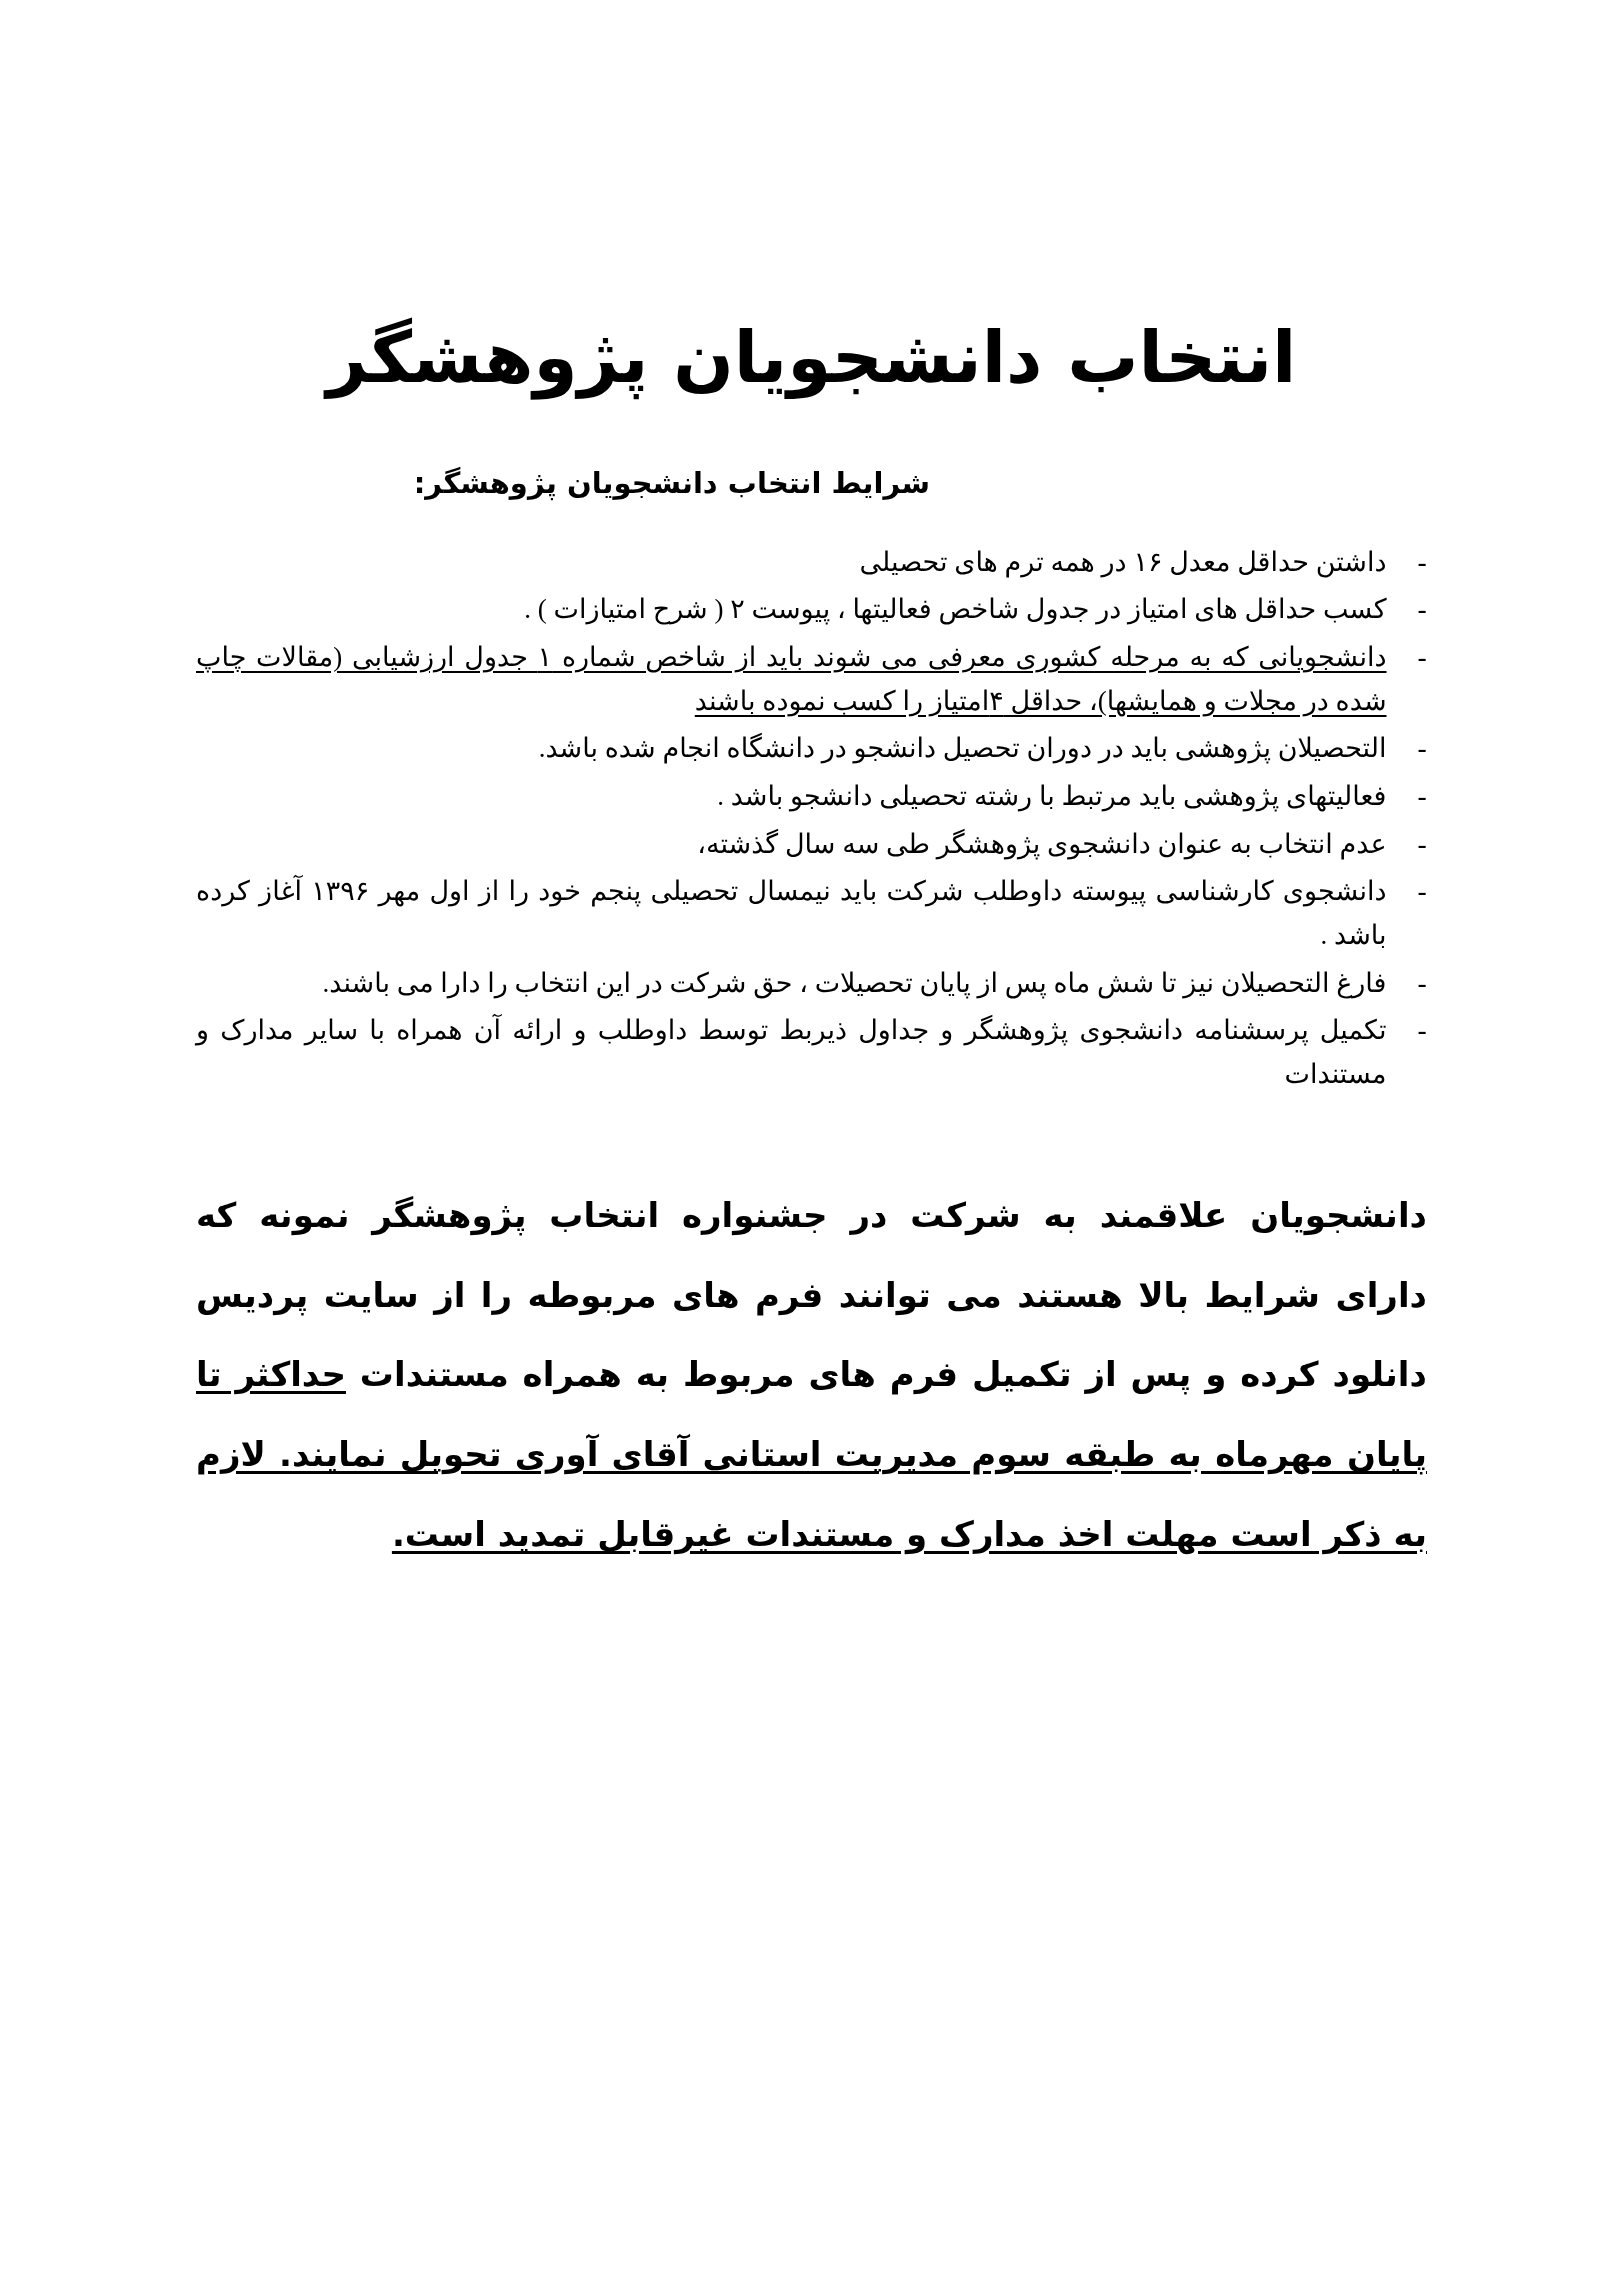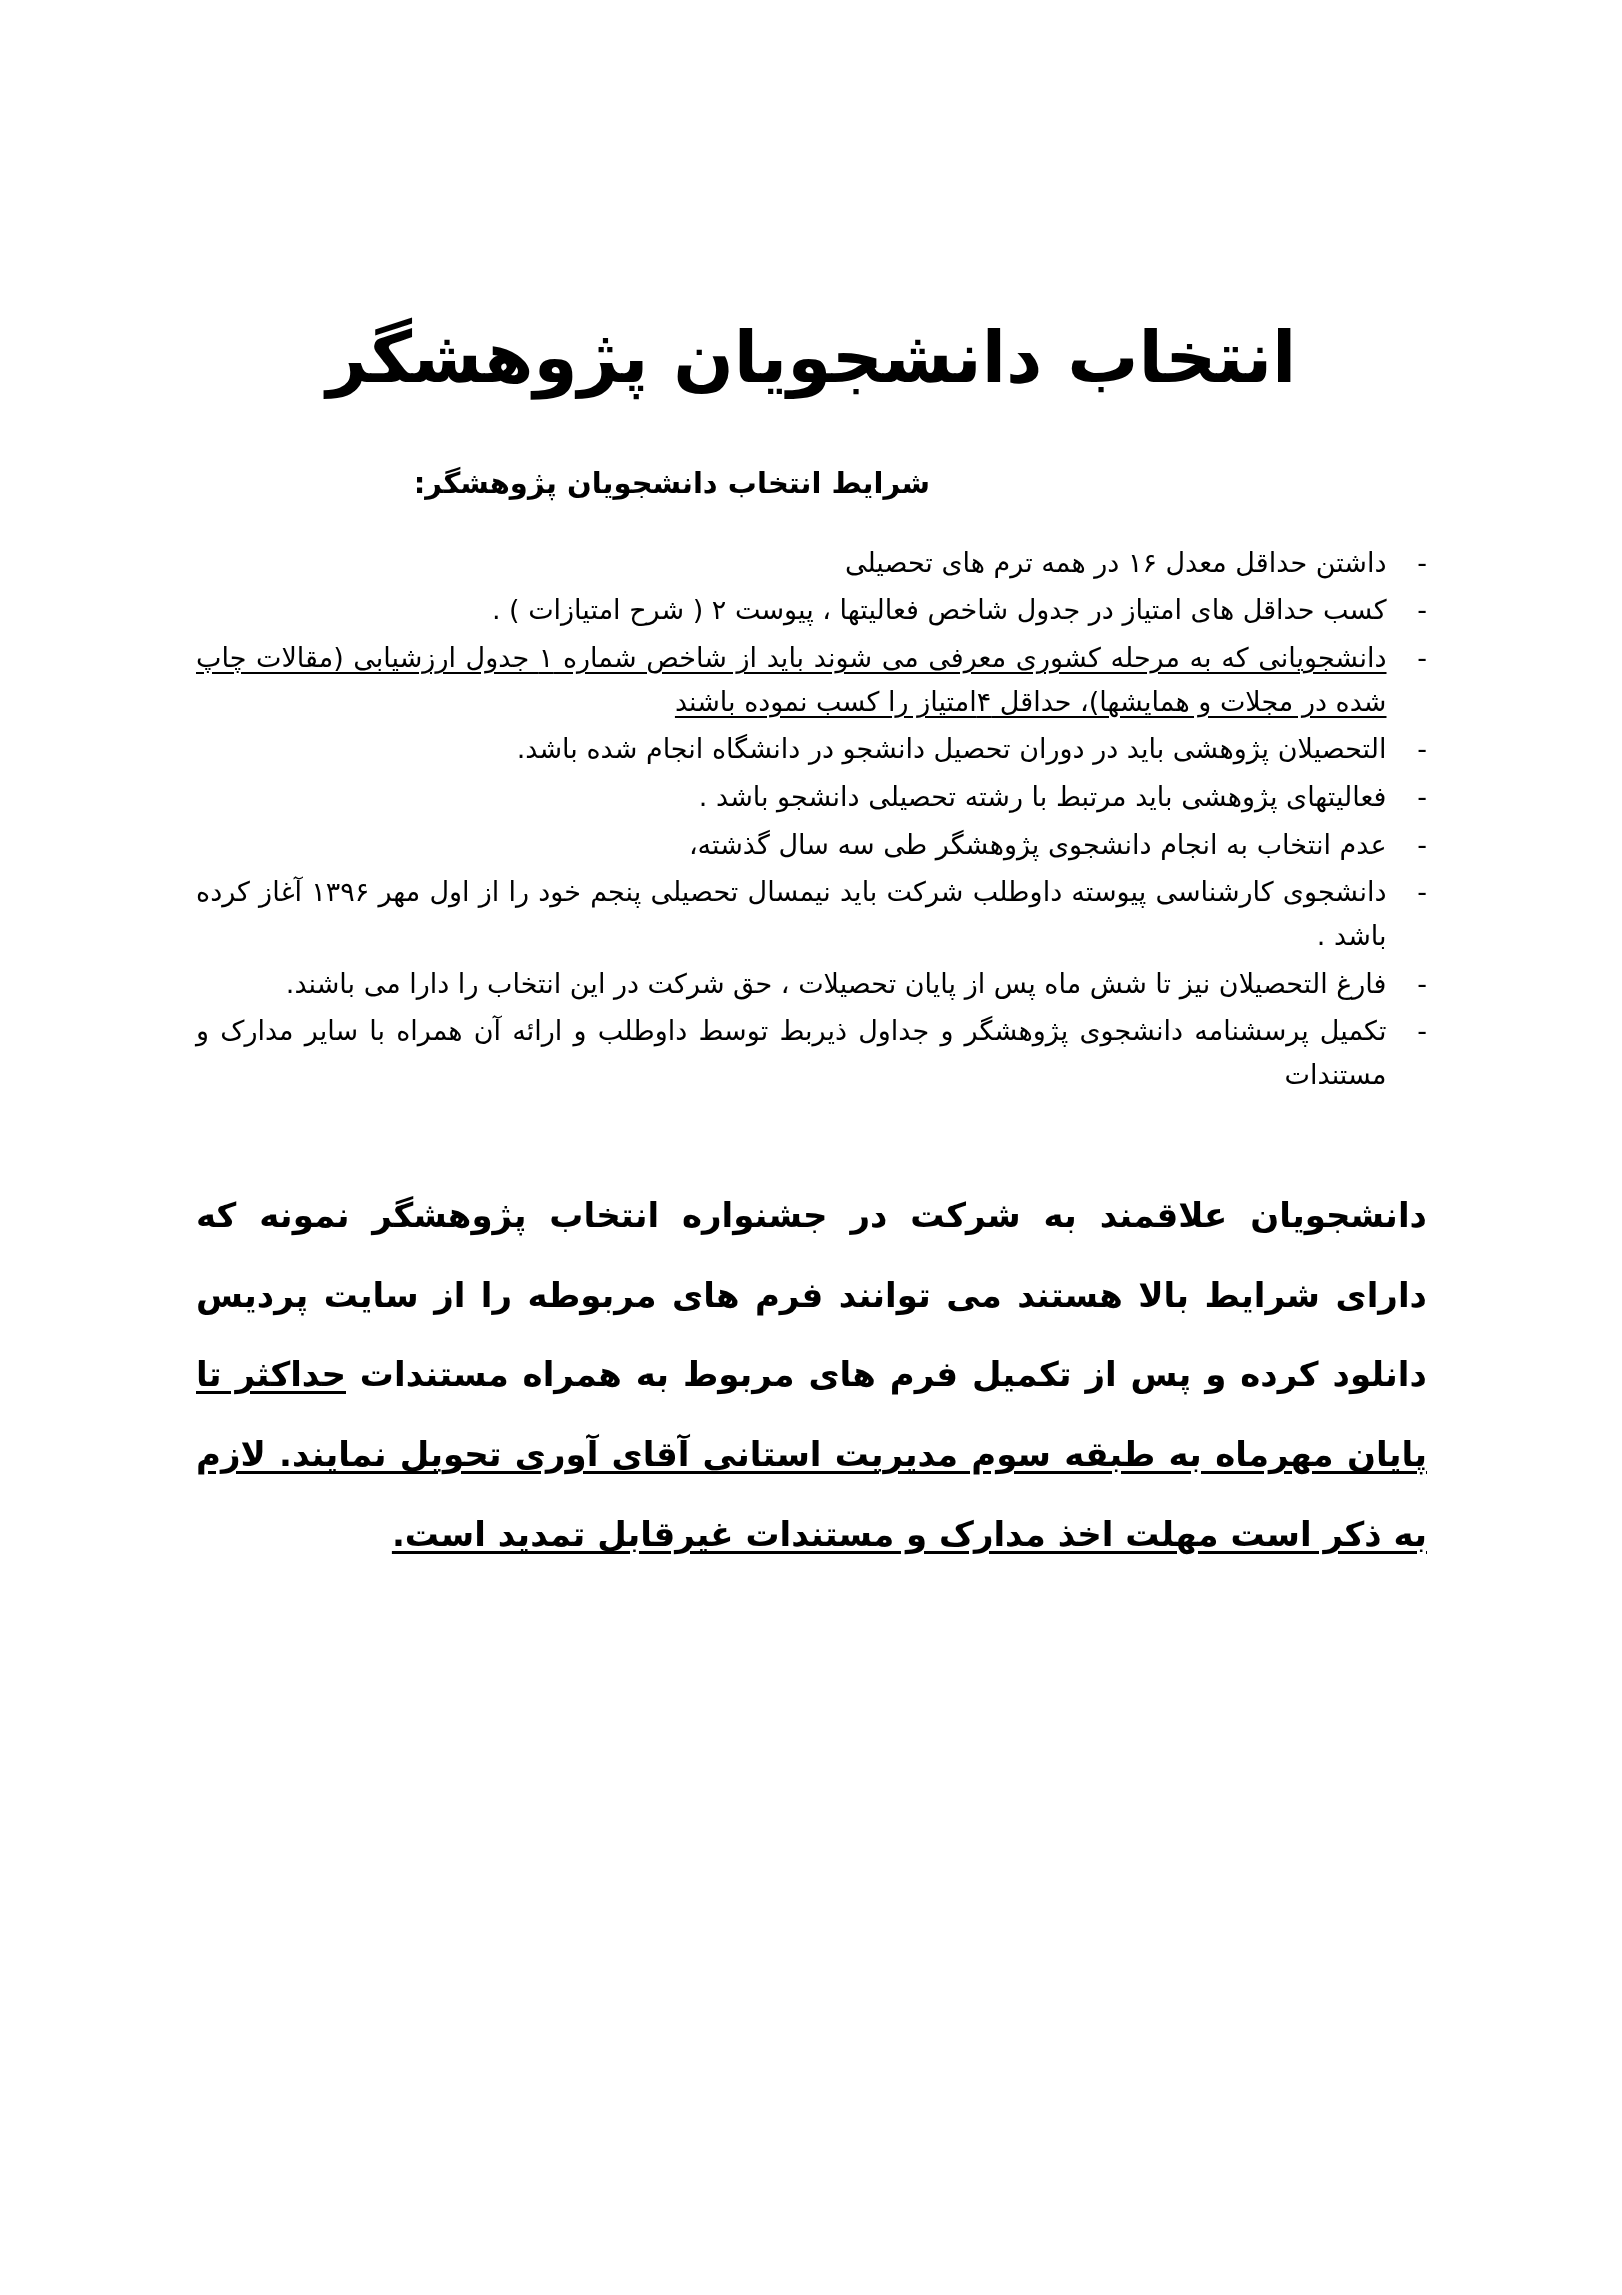--- a/index.html
+++ b/index.html
@@ -54,20 +54,21 @@
     width: 34px;
     text-align: right;
     font-size: 27px;
     line-height: 1.62;
     padding-left: 6.5px;
   }
   .bullet-text {
     flex: 1 1 auto;
     text-align: justify;
     text-align-last: right;
+    font-family: Liberation Serif, serif;
   }
   .u {
     text-decoration: underline;
     text-underline-offset: 4.6px;
   }
   .closing {
     margin-top: 79px;
     font-size: 34px;
     font-weight: bold;
     line-height: 2.35;
@@ -109,21 +110,21 @@
       <span class="bullet-text">التحصیلان پژوهشی باید در دوران تحصیل دانشجو در دانشگاه انجام شده باشد.</span>
     </li>
 
     <li class="bullet-item">
       <span class="bullet-mark">-</span>
       <span class="bullet-text">فعالیتهای پژوهشی باید مرتبط با رشته تحصیلی دانشجو باشد .</span>
     </li>
 
     <li class="bullet-item">
       <span class="bullet-mark">-</span>
-      <span class="bullet-text">عدم انتخاب به انجام دانشجوی پژوهشگر طی سه سال گذشته،</span>
+      <span class="bullet-text">عدم انتخاب به عنوان دانشجوی پژوهشگر طی سه سال گذشته،</span>
     </li>
 
     <li class="bullet-item">
       <span class="bullet-mark">-</span>
       <span class="bullet-text">دانشجوی کارشناسی پیوسته داوطلب شرکت باید نیمسال تحصیلی پنجم خود را از اول مهر ۱۳۹۶ آغاز کرده باشد .</span>
     </li>
 
     <li class="bullet-item">
       <span class="bullet-mark">-</span>
       <span class="bullet-text">فارغ التحصیلان نیز تا شش ماه پس  از پایان تحصیلات ، حق شرکت در این انتخاب را دارا می باشند.</span>

